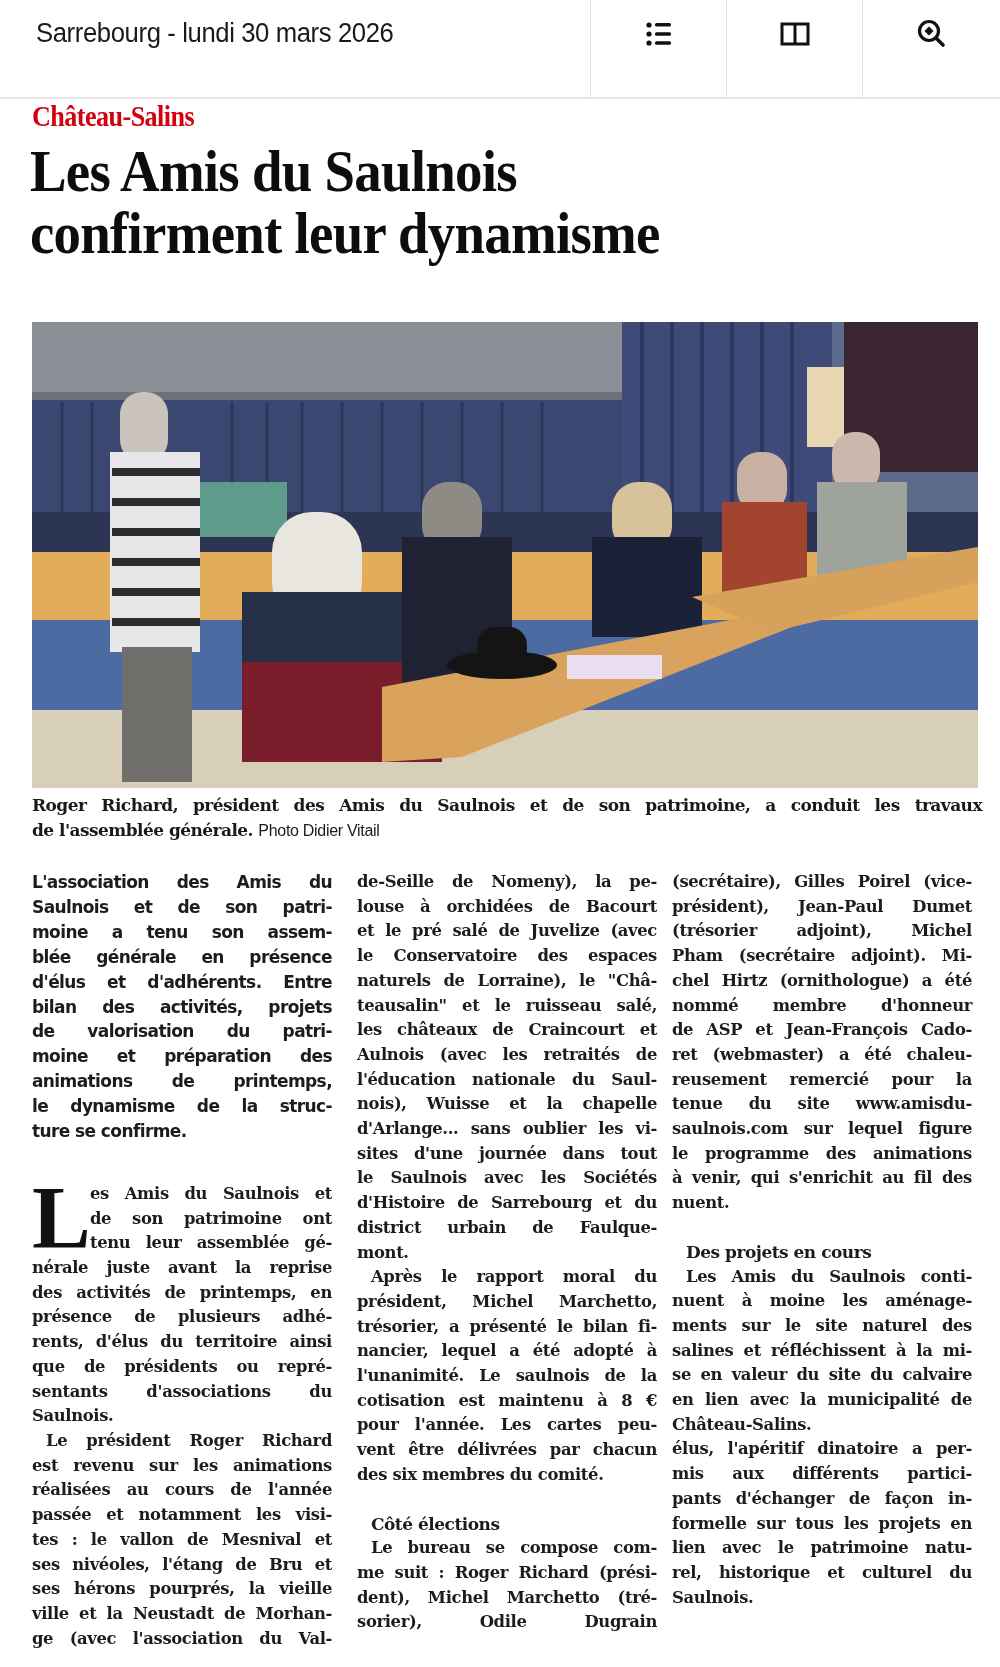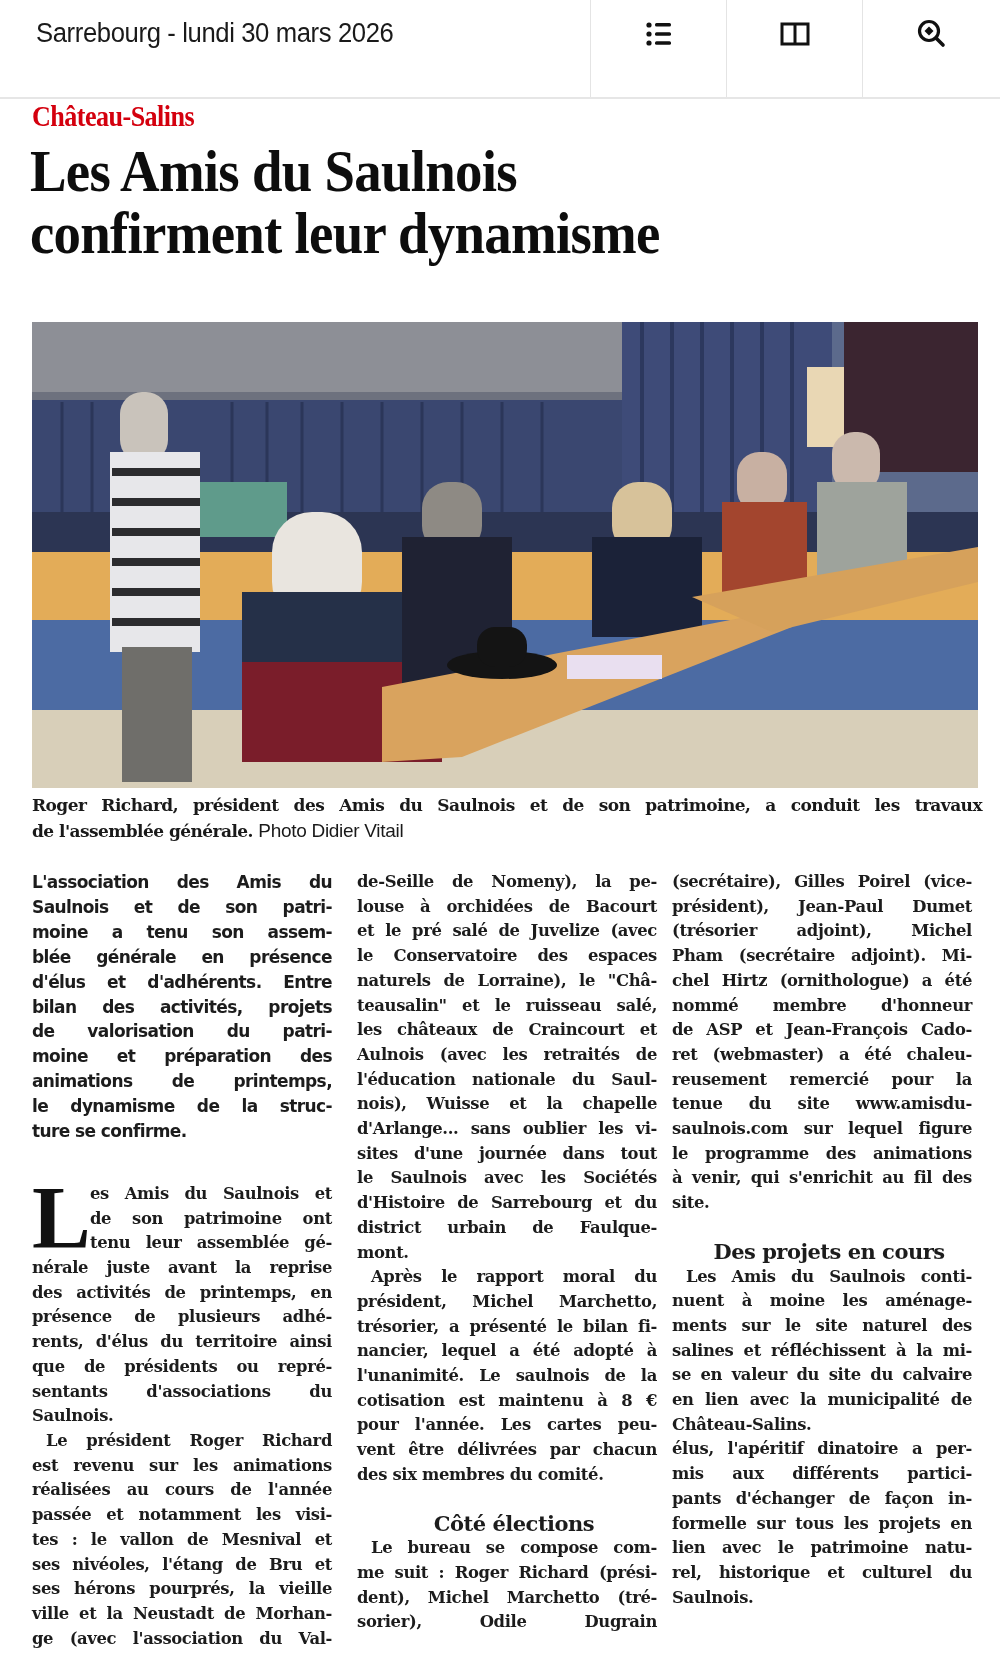--- a/index.html
+++ b/index.html
@@ -18,33 +18,33 @@
   .kicker { position:absolute; left:32px; top:100px; font-family:"Liberation Serif", serif; font-weight:bold; font-size:29px; color:#d4000e; letter-spacing:-0.6px; transform:scaleX(0.9); transform-origin:left top; }
   .headline { position:absolute; left:30px; top:140px; width:920px; font-family:"Liberation Serif", serif; font-weight:bold; font-size:59px; line-height:62px; letter-spacing:-0.8px; color:#0d0d0d; transform:scaleX(0.93); transform-origin:left top; }
   .headline span { display:block; white-space:nowrap; }
 
   
   .photo { position:absolute; left:32px; top:322px; width:946px; height:466px; overflow:hidden; background:#3d4a6a; }
   .photo svg { display:block; width:100%; height:100%; }
 
   
   .caption { position:absolute; left:32px; top:793px; width:950px; font-family:"DejaVu Serif", serif; font-weight:bold; font-size:17px; line-height:25px; letter-spacing:-0.55px; color:#1a1a1a; }
-  .caption .credit { font-weight:normal; font-family:"Liberation Sans", sans-serif; font-size:19px; letter-spacing:-0.3px; }
+  .caption .credit { font-weight:normal; font-family:"Liberation Sans", sans-serif; font-size:16px; letter-spacing:-0.3px; }
 
   
   .col { position:absolute; top:870px; width:300px; font-family:"DejaVu Serif", serif; font-size:16.4px; line-height:24.7px; color:#1c1c1c; letter-spacing:-0.35px; }
   .col1 { left:32px; }
   .col2 { left:357px; }
   .col3 { left:672px; }
   .line { display:block; white-space:nowrap; text-align:justify; text-align-last:justify; overflow:visible; }
   .line.last { text-align-last:left; }
   .lead .line { font-family:"DejaVu Sans", sans-serif; font-weight:bold; font-size:17px; letter-spacing:-0.6px; line-height:24.9px; }
   .indent { padding-left:14px; }
   .body .line { font-weight:bold; }
-  .subhead { font-weight:bold; font-family:"DejaVu Serif", serif; font-size:21px; padding-left:14px; margin-top:24px; letter-spacing:-0.5px;text-align:center; }
+  .subhead { font-weight:bold; font-family:"DejaVu Serif", serif; font-size:17px; padding-left:14px; margin-top:24px; letter-spacing:-0.5px; }
   .dropcap-wrap { position:relative; margin-top:38px; }
   .dropcap { position:absolute; left:0; top:-4px; font-family:"Liberation Serif", serif; font-weight:bold; font-size:88px; line-height:80px; color:#111; }
   .dc-line { padding-left:58px; }
 </style>
 </head>
 <body>
 
 <div class="topbar">
   <div class="date">Sarrebourg - lundi 30 mars 2026</div>
 
@@ -250,21 +250,21 @@
   <span class="line" style="white-space: normal;">Pham (secrétaire adjoint). Mi-</span>
   <span class="line" style="white-space: normal;">chel Hirtz (ornithologue) a été</span>
   <span class="line" style="white-space: normal;">nommé membre d'honneur</span>
   <span class="line" style="white-space: normal;">de ASP et Jean-François Cado-</span>
   <span class="line" style="white-space: normal;">ret (webmaster) a été chaleu-</span>
   <span class="line" style="white-space: normal;">reusement remercié pour la</span>
   <span class="line" style="white-space: normal;">tenue du site www.amisdu-</span>
   <span class="line" style="white-space: normal;">saulnois.com sur lequel figure</span>
   <span class="line" style="white-space: normal;">le programme des animations</span>
   <span class="line" style="white-space: normal;">à venir, qui s'enrichit au fil des</span>
-  <span class="line last">site.</span>
+  <span class="line last">nuent.</span>
 
   <div class="subhead">Des projets en cours</div>
   <span class="line indent" style="white-space: normal;">Les Amis du Saulnois conti-</span>
   <span class="line" style="white-space: normal;">nuent à moine les aménage-</span>
   <span class="line" style="white-space: normal;">ments sur le site naturel des</span>
   <span class="line" style="white-space: normal;">salines et réfléchissent à la mi-</span>
   <span class="line" style="white-space: normal;">se en valeur du site du calvaire</span>
   <span class="line" style="white-space: normal;">en lien avec la municipalité de</span>
   <span class="line last">Château-Salins.</span>
 

